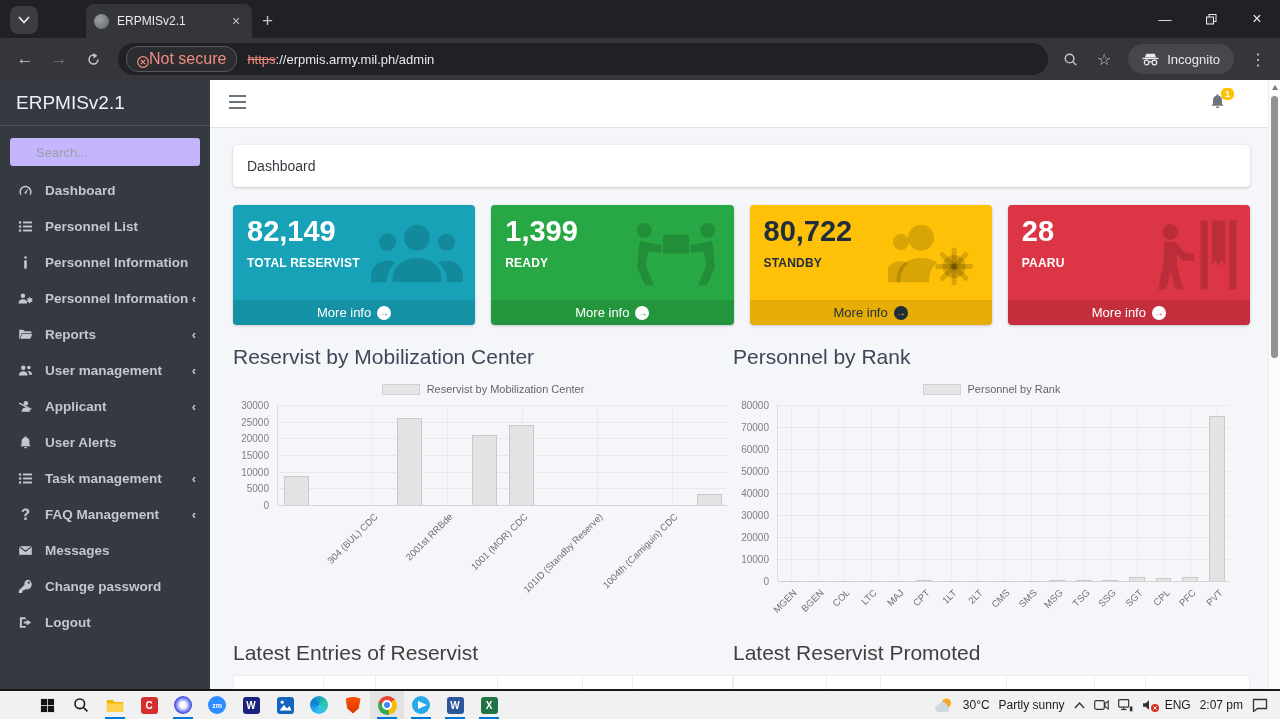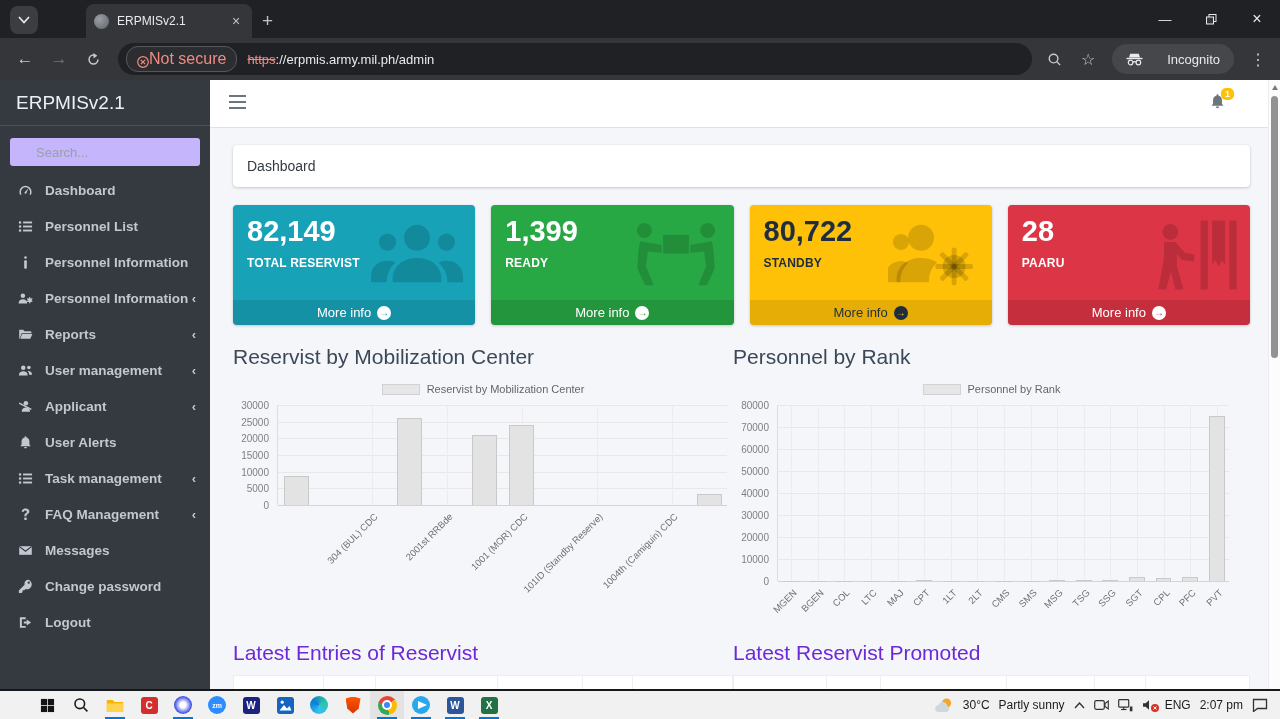--- a/index.html
+++ b/index.html
@@ -19,21 +19,21 @@
   .wincontrols span{width:46px;height:38px;display:flex;align-items:center;justify-content:center;color:#e8eaed;font-size:13px}
   .toolbar{height:42px;background:#35363a;display:flex;align-items:center;padding:0 8px}
   .navbtn{width:30px;height:30px;border-radius:50%;display:flex;align-items:center;justify-content:center;color:#c7cacd;font-size:17px;margin:0 2px}
   .navbtn.dim{color:#71757a}
   .omnibox{flex:1;height:32px;background:#202124;border-radius:16px;display:flex;align-items:center;padding:0 6px 0 8px;margin:0 8px;color:#e8eaed;font-size:13px}
   .notsecure{display:flex;align-items:flex-end;color:#f28b82;background:#2c2d30;border:1px solid #55585c;border-radius:12px;padding:3px 10px;font-size:16px}
   .url{margin-left:10px;white-space:nowrap}
   .url .https{color:#f28b82;text-decoration:line-through}
   .toolicons{display:flex;align-items:center;gap:6px}
   .toolicon{width:28px;height:28px;display:flex;align-items:center;justify-content:center;color:#c7cacd;font-size:16px}
-  .incog{background:#46474b;border-radius:15px;height:30px;display:flex;align-items:center;gap:24px;padding:0 14px;color:#e8eaed;font-size:13px;margin:0 4px}
+  .incog{background:#46474b;border-radius:15px;height:30px;display:flex;align-items:center;gap:8px;padding:0 14px;color:#e8eaed;font-size:13px;margin:0 4px}
 
   
   .page{height:609px;display:flex;background:#f4f6f9;position:relative}
   .sidebar{width:210px;background:#343a40;color:#c2c7d0;flex:none;display:flex;flex-direction:column}
   .brand{height:46px;display:flex;align-items:center;padding:0 16px;font-size:19px;color:#eceff4;border-bottom:1px solid rgba(255,255,255,.12)}
   .side-search{padding:12px 10px 6px 10px}
   .side-search input{width:100%;height:28px;border:0;border-radius:3px;padding:0 26px;font-size:13px;background:#c4b5fd;color:#333;outline:none}
   .side-search input::placeholder{color:#9aa0a6}
   .nav-item{height:36px;display:flex;align-items:center;padding:0 14px 0 12px;font-size:13.5px;font-weight:600;color:#c2c7d0}
   .nav-icon{width:26px;display:flex;justify-content:center;margin-right:7px}
@@ -67,21 +67,21 @@
   .legend{display:flex;justify-content:center;align-items:center;gap:7px;height:16px;margin-bottom:8px;font-size:11px;color:#666}
   .legend .sw{width:38px;height:11px;background:#e6e6e6;border:1px solid #d2d2d2}
   .plot{position:relative;border-left:1px solid #ddd}
   .hgrid{position:absolute;left:0;right:0;height:1px;background:#e8e8e8}
   .hgrid.base{background:#d4d4d4}
   .vgrid{position:absolute;top:0;bottom:0;width:1px;background:#ececec}
   .ytick{position:absolute;text-align:right;font-size:10px;color:#808080;transform:translateY(-50%)}
   .xtick{position:absolute;font-size:9.5px;color:#707070;text-align:right;transform:rotate(-45deg);transform-origin:100% 0;white-space:nowrap}
   .bar{position:absolute;background:#e3e3e3;border:1px solid #c9c9c9;border-bottom:none}
 
-  .table-title{font-size:21px;color:#6d28d9;font-weight:400;margin:14px 0 10px 0}
+  .table-title{font-size:21px;color:#404040;font-weight:400;margin:14px 0 10px 0}
   .table-clip{height:30px;overflow:hidden;background:#fff;border:1px solid #eceff2;border-bottom:none}
   table{width:100%;border-collapse:collapse;table-layout:fixed}
   th{border-right:1px solid #eceff2;font-size:13px;color:#212529;text-align:left;padding:11px 0 0 10px;height:60px;vertical-align:top;font-weight:bold}
   th:last-child{border-right:none}
 
   
   .vscroll{position:absolute;top:0;right:0;bottom:0;width:12px;background:#fcfcfc;border-left:1px solid #ededed}
   .vscroll .up{position:absolute;top:5px;left:3px;width:0;height:0;border-left:3px solid transparent;border-right:3px solid transparent;border-bottom:5px solid #7a7a7a}
   .vscroll .thumb{position:absolute;left:2px;right:2px;top:16px;height:262px;background:#929292;border-radius:5px}
 

